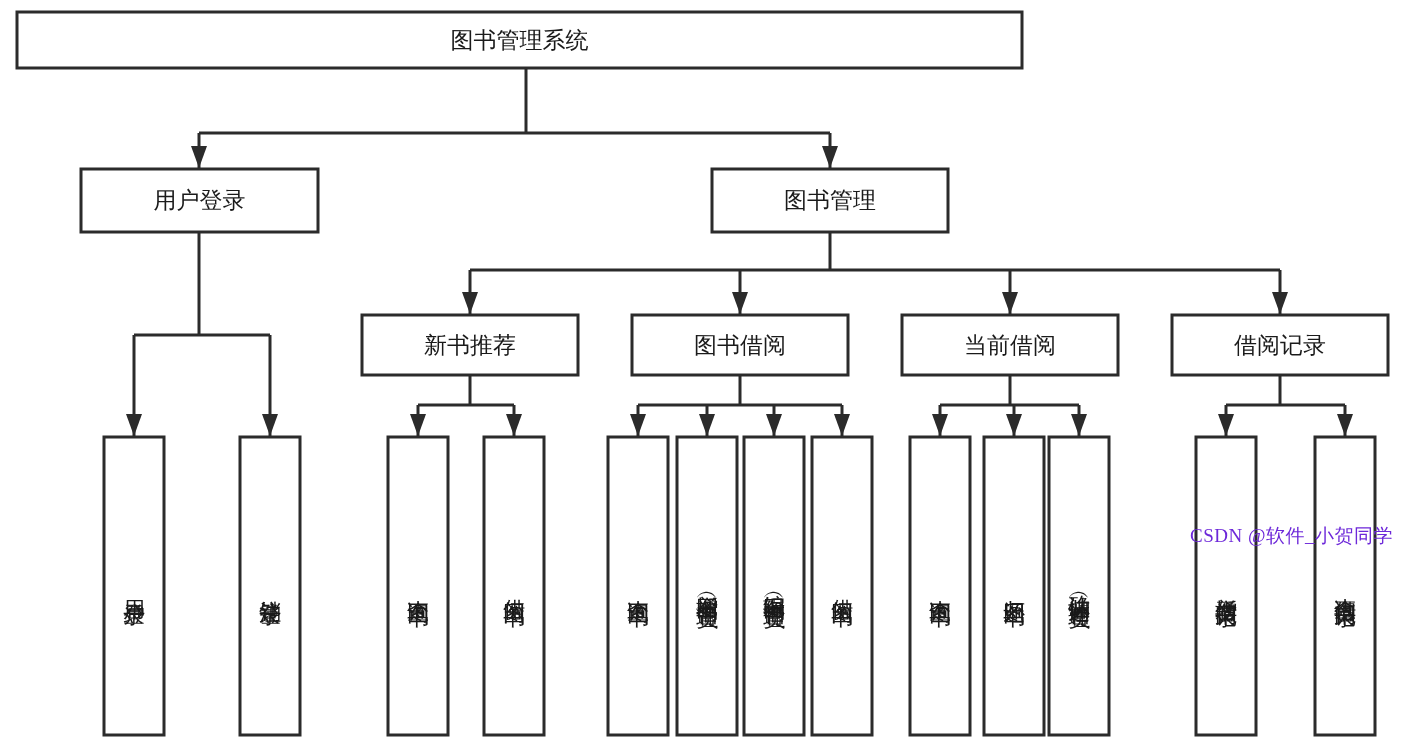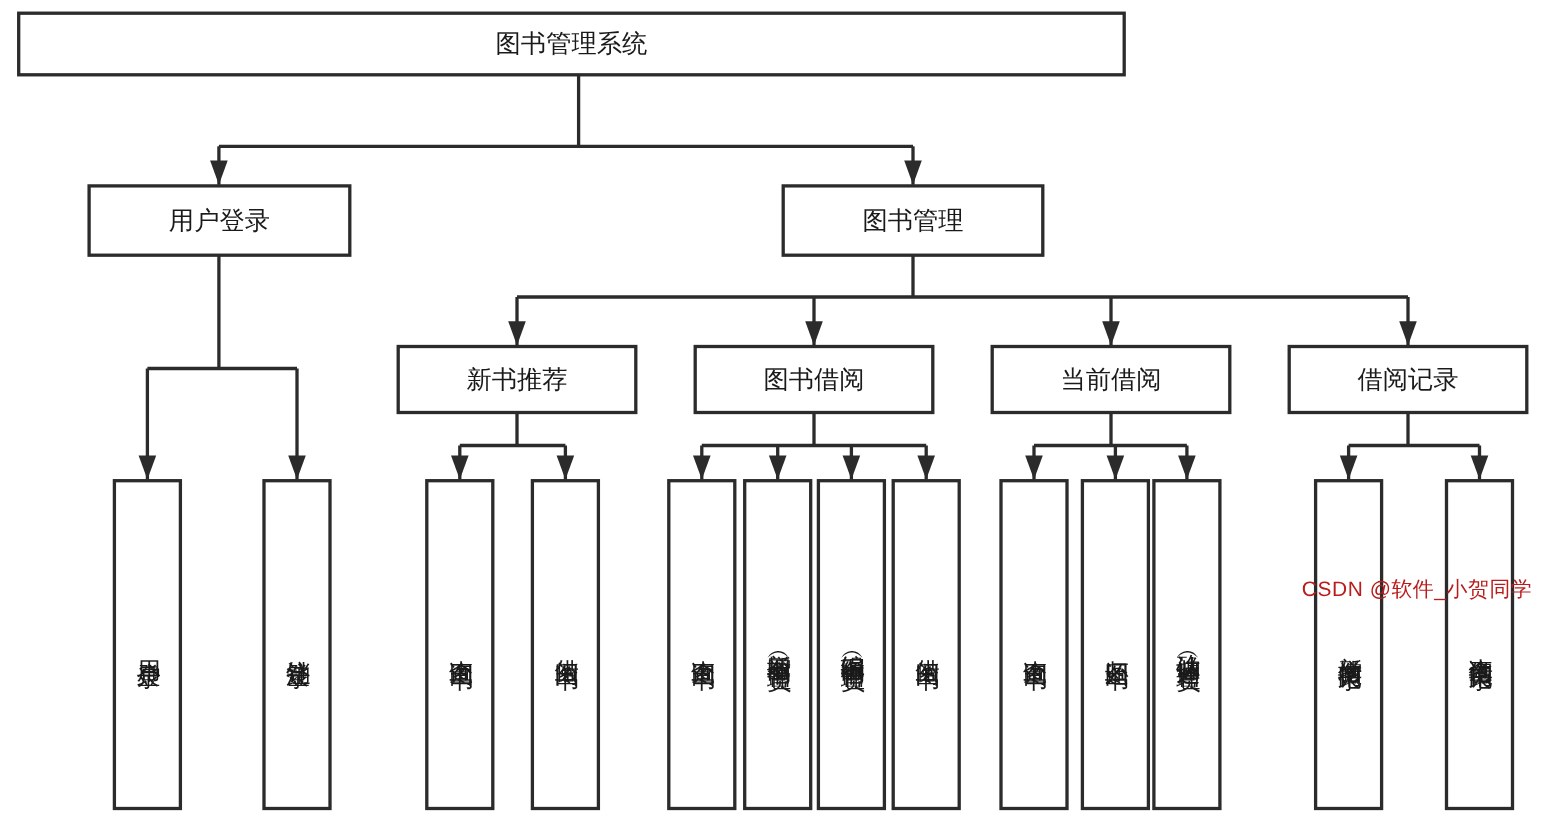--- a/index.html
+++ b/index.html
@@ -65,23 +65,23 @@
     line-height: 1.12;
     letter-spacing: 2px;
     color: #1a1a1a;
     white-space: nowrap;
     text-align: center;
   }
   .watermark {
     position: absolute;
     right: 12px;
     bottom: 6px;
-    font-family: Liberation Sans, sans-serif;
+    font-family: Liberation Serif, serif;
     font-size: 19px;
-    color: #b91c1c;
+    color: #6d28d9;
     letter-spacing: 0.5px;
     user-select: none;
     white-space: nowrap;
   }
 </style>
 </head>
 <body>
 
 <div id="diagram-root">
   <svg id="tree-svg" viewBox="0 0 1405 747">

